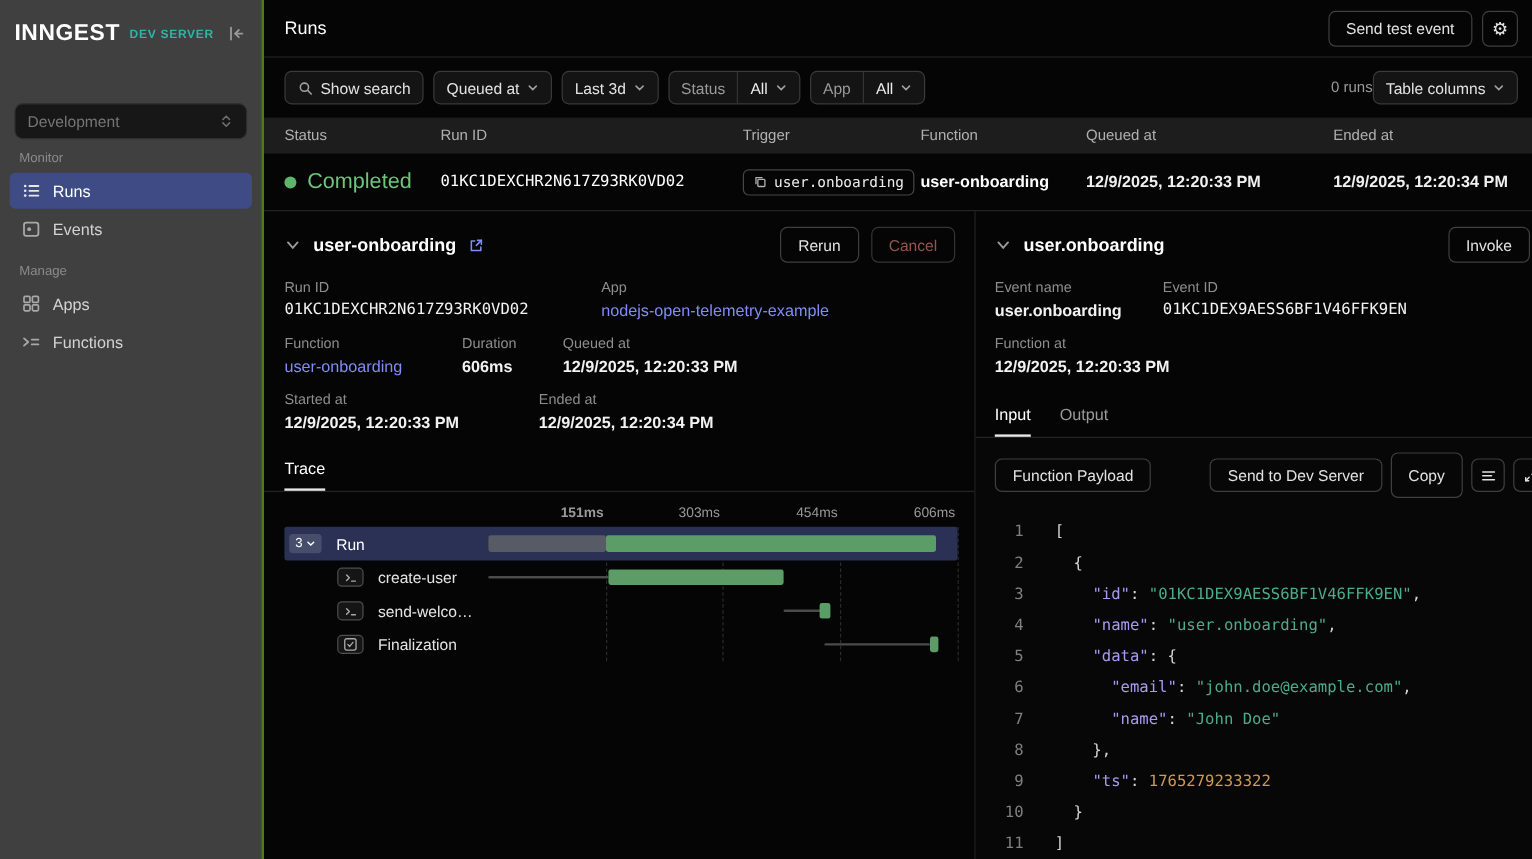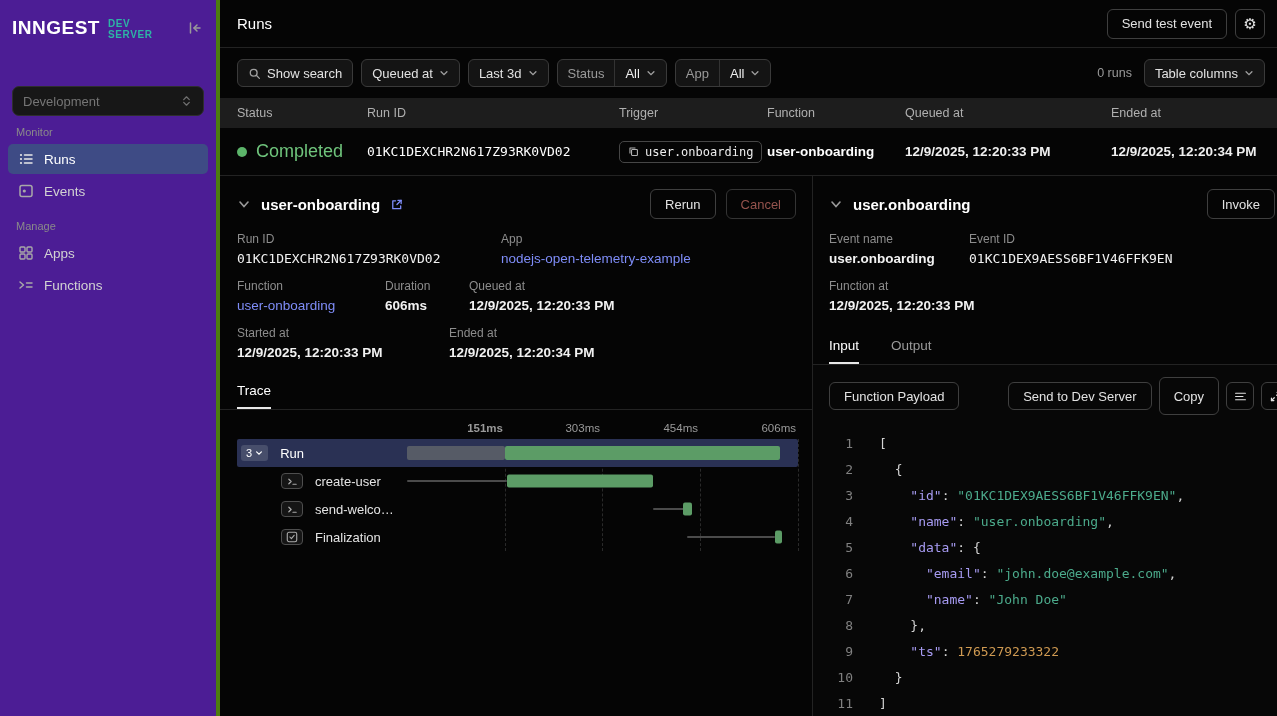--- a/index.html
+++ b/index.html
@@ -1,21 +1,21 @@
 <!DOCTYPE html>
 <html><head>
 <meta charset="utf-8">
 <style>
   * { box-sizing: border-box; margin: 0; padding: 0; }
   html,body { background:#050505; }
   body { font-family:"Liberation Sans", sans-serif; color:#e6e6e6; overflow:hidden; }
   .app { width:1277px; height:716px; display:flex; background:#050505; overflow:hidden; position:relative; }
 
   
-  .sidebar { width:220px; min-width:220px; border-right:4px solid #4d7c0f; display:flex; flex-direction:column; background:#4c1d95; }
+  .sidebar { width:220px; min-width:220px; border-right:2px solid #4d7c0f; display:flex; flex-direction:column; background:#404040; }
   .logo-row { height:56px; display:flex; align-items:center; padding:0 12px; gap:8px; }
   .logo { font-size:19px; font-weight:700; letter-spacing:.5px; color:#fff; }
   .env-badge { font-size:10px; font-weight:700; letter-spacing:.6px; color:#2db5a5; margin-top:2px; }
   .collapse-btn { margin-left:auto; color:#9a9a9a; display:flex; align-items:center; cursor:pointer; }
   .env-select { margin:30px 12px 0; height:30px; background:#171717; border:1px solid #2e2e2e; border-radius:7px;
                 display:flex; align-items:center; padding:0 10px; color:#757575; font-size:13px; cursor:pointer; }
   .env-select .updown { margin-left:auto; color:#6f6f6f; display:flex; }
   .nav-label { margin:14px 16px 6px; font-size:11px; color:#8a8a8a; }
   .nav-section:first-child .nav-label { margin-top:10px; }
   .nav-item { height:30px; margin:2px 8px; border-radius:5px; display:flex; align-items:center; gap:10px;
@@ -33,21 +33,21 @@
   .btn { background:transparent; border:1px solid #3f3f3f; color:#e2e2e2; border-radius:6px; height:30px;
          padding:0 14px; font-size:13px; font-family:inherit; display:inline-flex; align-items:center; gap:6px; cursor:pointer; white-space:nowrap; }
   .btn.sm { height:28px; padding:0 10px; background:#141414; border-color:#3a3a3a; }
   .icon-btn { width:30px; padding:0; justify-content:center; font-size:15px; }
   .btn.disabled { color:#96544e; border-color:#343434; cursor:default; }
 
   .filterbar { height:50px; min-height:50px; display:flex; align-items:center; gap:8px; padding:0 12px 0 17px; }
   .combo { display:flex; align-items:center; border:1px solid #3a3a3a; border-radius:6px; height:28px; background:#141414; overflow:hidden; cursor:pointer; }
   .combo-label { padding:0 10px; font-size:13px; color:#9a9a9a; }
   .combo-value { display:flex; align-items:center; gap:6px; padding:0 10px; border-left:1px solid #333; font-size:13px; color:#ededed; height:100%; }
-  .filter-right { margin-left:auto; display:flex; align-items:center; gap:12px; }
+  .filter-right { margin-left:auto; display:flex; align-items:center; }
   .runs-count { font-size:12.5px; color:#9a9a9a; }
   .chev { color:#9f9f9f; display:inline-flex; }
 
   
   .table-head, .table-row { display:grid; grid-template-columns:130px 252px 148px 138px 206px 1fr; padding-left:17px; align-items:center; }
   .table-head { height:30px; min-height:30px; background:#1d1d1d; color:#b0b0b0; font-size:12.5px; }
   .table-row { height:48px; min-height:48px; border-bottom:1px solid #232323; cursor:pointer; }
   .dot { width:10px; height:10px; border-radius:50%; background:#5cb56a; display:inline-block; margin-right:9px; }
   .status-cell { color:#6fc47c; font-size:18px; display:flex; align-items:center; }
   .mono { font-family:"DejaVu Sans Mono", monospace; }
@@ -98,21 +98,21 @@
   .step-icon { width:22px; height:16px; border:1px solid #4e4e4e; border-radius:4px; background:#151515;
                display:inline-flex; align-items:center; justify-content:center; color:#a9a9a9; }
   .seg { position:absolute; top:50%; transform:translateY(-50%); border-radius:2px; }
   .seg.bar-gray { height:14px; background:#565b66; }
   .seg.bar-green { height:14px; background:#5c9c66; }
   .seg.line { height:2px; background:#4b4b4b; }
   .seg.green { height:13px; background:#5c9c66; }
 
   
   .invoke-wrap { margin-left:auto; margin-right:-14px; }
-  .event-tabs { padding:12px 16px 0; border-bottom:1px solid #232323; display:flex; gap:32px; }
+  .event-tabs { padding:12px 16px 0; border-bottom:1px solid #232323; display:flex; gap:24px; }
   .code-section { flex:1; background:#070707; display:flex; flex-direction:column; min-height:0; }
   .code-toolbar { display:flex; align-items:center; padding:12px 0 10px 16px; margin-right:-12px; gap:7px; }
   .payload-btn { height:28px; border-radius:6px; }
   .toolbar-right { margin-left:auto; display:flex; gap:7px; align-items:center; }
   .code-block { padding:6px 0 0 16px; font-family:"DejaVu Sans Mono", monospace; font-size:13px; }
   .code-line { display:flex; line-height:26px; white-space:pre; }
   .lineno { width:24px; text-align:right; color:#808080; margin-right:26px; flex:none; }
   .code-text { color:#d4d4d4; }
   .tok-key { color:#a79bf2; }
   .tok-str { color:#4cab8c; }

